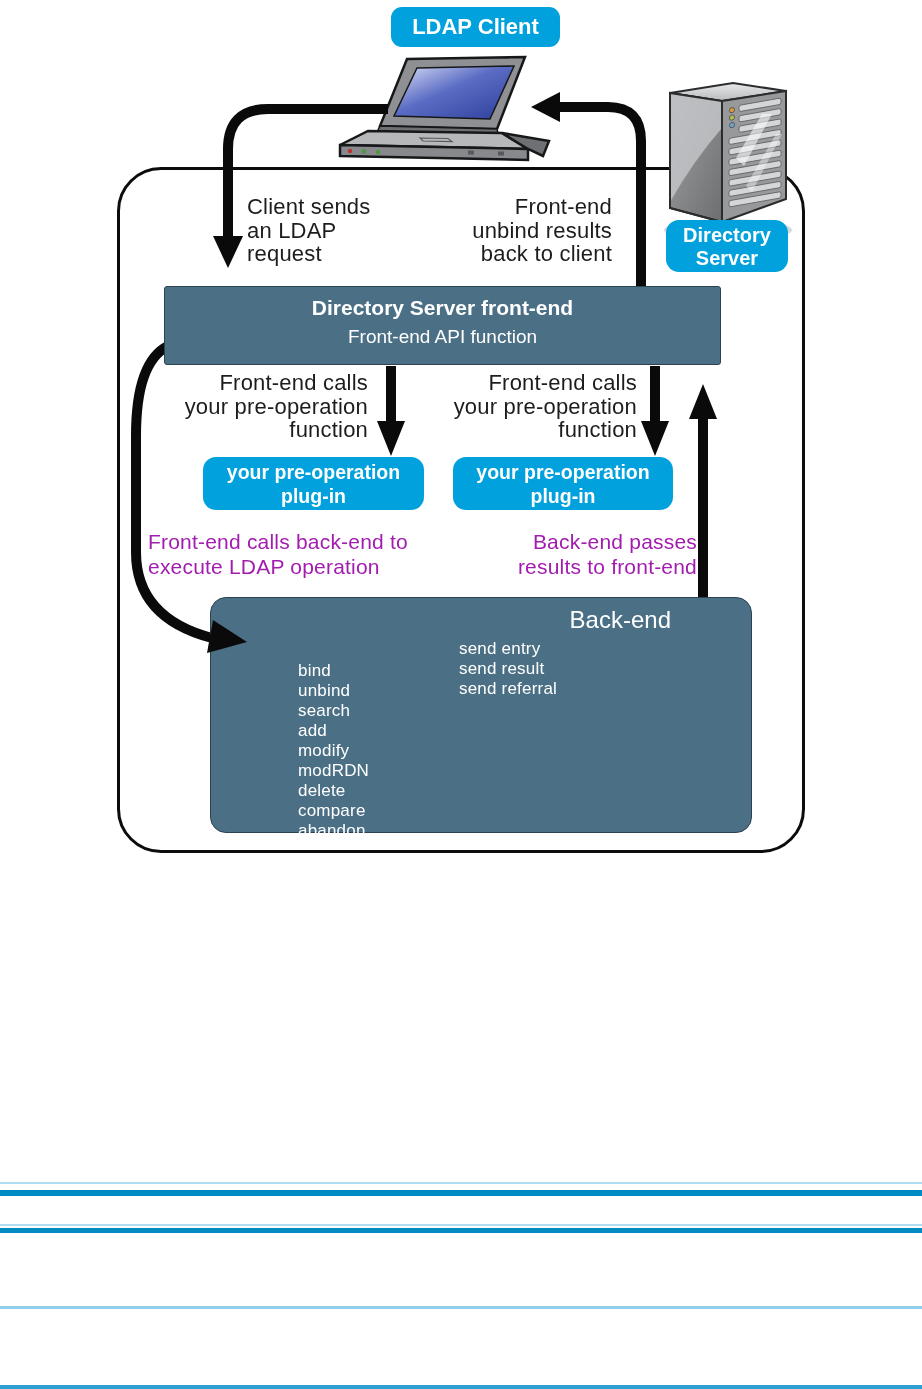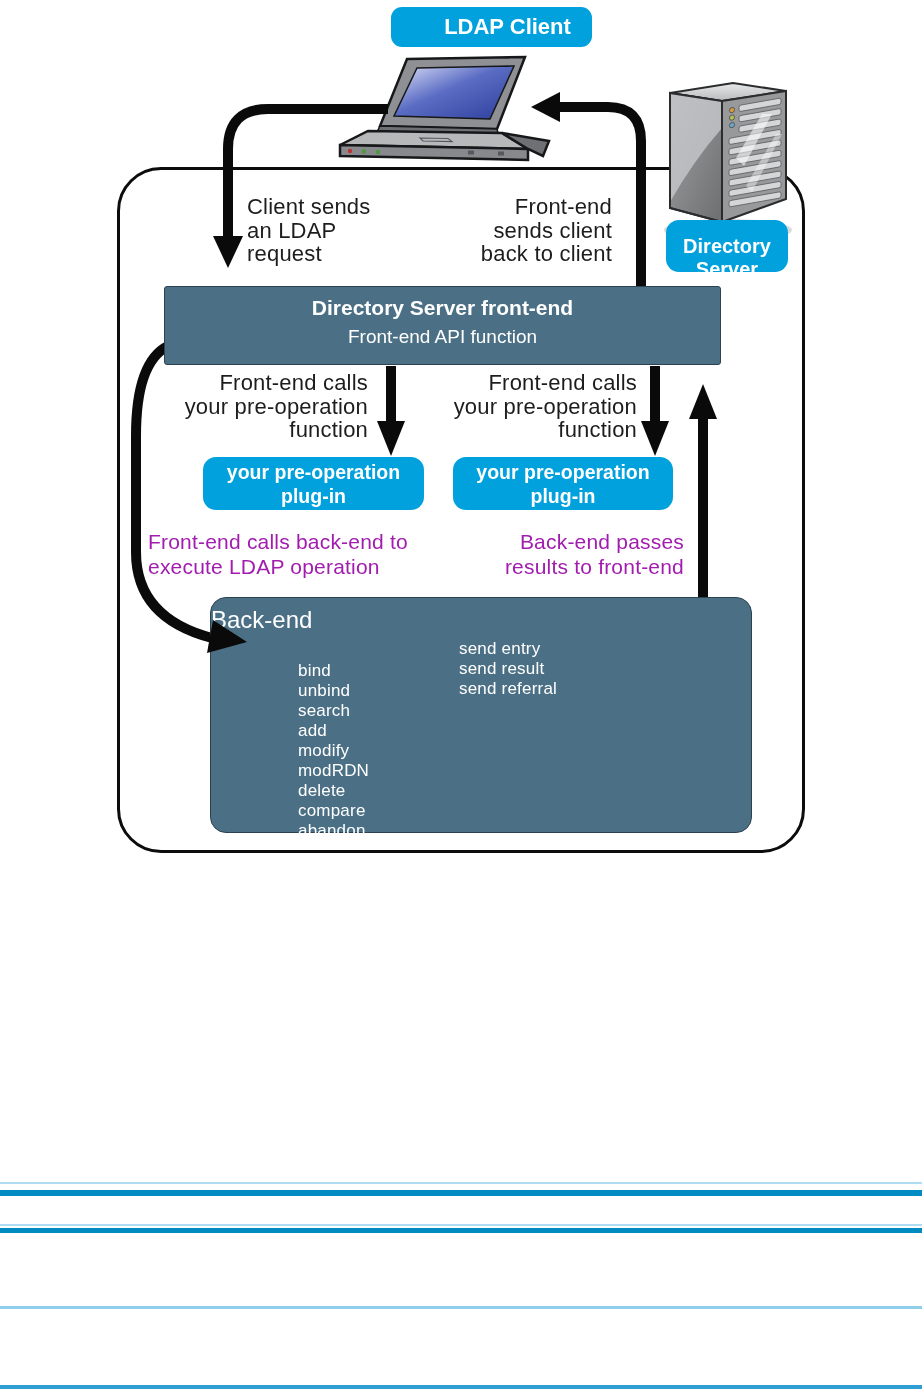--- a/index.html
+++ b/index.html
@@ -6,30 +6,30 @@
   #canvas{position:relative;width:922px;height:1389px;background:#fff;overflow:hidden;
           font-family:"Liberation Sans",sans-serif;color:#1f1f1f;}
   .abs{position:absolute;}
   .pre{white-space:pre-line;}
   .blue{background:var(--accent-blue);color:#fff;font-weight:bold;text-align:center;}
   .slate{background:var(--slate-blue);color:#fff;border:1.5px solid #2c4250;box-sizing:border-box;}
   .lbl{font-size:22px;line-height:23.5px;letter-spacing:.2px;color:#1d1d1d;}
   .lbl2{font-size:21px;line-height:25px;letter-spacing:.2px;color:#a21caf;}
   .r{text-align:right;}
   #outer-box{left:117px;top:167px;width:682px;height:680px;border:3px solid #0c0c0c;border-radius:44px;}
-  #ldap-badge{left:391px;top:7px;width:169px;height:40px;border-radius:11px;font-size:22px;line-height:40px;padding-left:32px;}
-  #ds-badge{left:666px;top:220px;width:122px;height:52px;border-radius:13px;font-size:20px;line-height:23px;padding-top:15px;box-sizing:border-box;}
+  #ldap-badge{left:391px;top:7px;width:169px;height:40px;border-radius:11px;font-size:22px;line-height:40px;}
+  #ds-badge{left:666px;top:220px;width:122px;height:52px;border-radius:13px;font-size:20px;line-height:23px;padding-top:4px;box-sizing:border-box;}
   #frontend-box{left:164px;top:286px;width:557px;height:79px;border-radius:3px;}
   #fe-title{left:0;right:0;top:9px;text-align:center;font-weight:bold;font-size:21px;}
   #fe-sub{left:0;right:0;top:39px;text-align:center;font-size:19px;}
   .plugin{top:457px;width:221px;height:53px;border-radius:13px;font-size:19.5px;line-height:24px;padding-top:3px;box-sizing:border-box;}
   #plugin-left{left:203px;}
   #plugin-right{left:453px;width:220px;}
   #backend-box{left:210px;top:597px;width:542px;height:236px;border-radius:16px;}
-  #be-title{left:0;top:8px;width:460px;text-align:left;font-size:24px;}
+  #be-title{left:0;top:8px;width:460px;text-align:right;font-size:24px;}
   .be-col{font-size:17px;line-height:20px;letter-spacing:.2px;}
   #be-ops{left:87px;top:47px;margin-top:16px;}
   #be-send{left:248px;top:41px;}
   .rule{left:0;width:922px;}
 </style>
 </head>
 <body>
 
 <div id="canvas">
 
@@ -125,31 +125,31 @@
 
   <div id="frontend-box" class="abs slate">
     <div id="fe-title" class="abs">Directory Server front-end</div>
     <div id="fe-sub" class="abs">Front-end API function</div>
   </div>
 
   <div class="abs lbl pre" style="left:247px;top:195px;width:160px;">Client sends
 an LDAP
 request</div>
   <div class="abs lbl pre r" style="left:412px;top:195px;width:200px;">Front-end
-sends client
+unbind results
 back to client</div>
   <div class="abs lbl pre r" style="left:168px;top:371px;width:200px;">Front-end calls
 your pre-operation
 function</div>
   <div class="abs lbl pre r" style="left:437px;top:371px;width:200px;">Front-end calls
 your pre-operation
 function</div>
   <div class="abs lbl2 pre" style="left:148px;top:529px;width:280px;">Front-end calls back-end to
 execute LDAP operation</div>
-  <div class="abs lbl2 pre r" style="left:484px;top:529px;width:200px;">Back-end passes
+  <div class="abs lbl2 pre r" style="left:497px;top:529px;width:200px;">Back-end passes
 results to front-end</div>
 
   <div id="plugin-left" class="abs blue plugin pre">your pre-operation
 plug-in</div>
   <div id="plugin-right" class="abs blue plugin pre">your pre-operation
 plug-in</div>
 
   <div id="backend-box" class="abs slate">
     <div id="be-title" class="abs">Back-end</div>
     <div id="be-ops" class="abs be-col">

